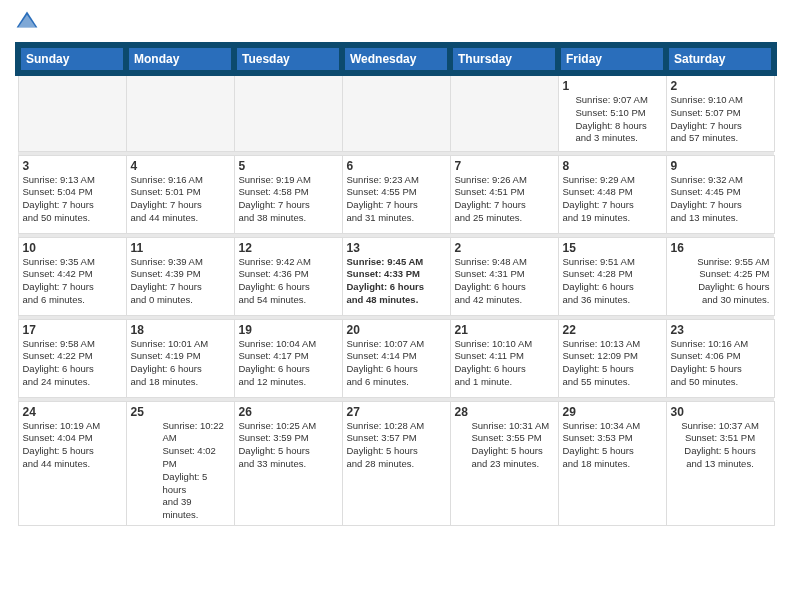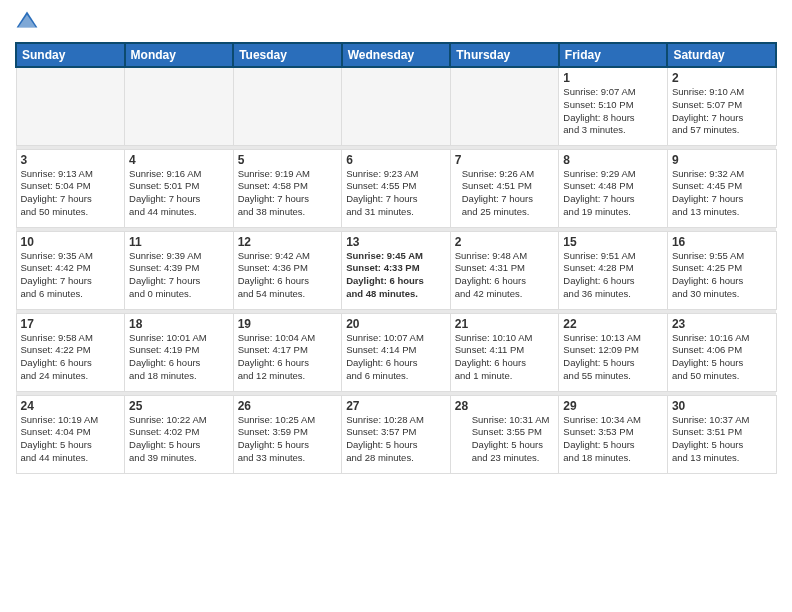--- a/index.html
+++ b/index.html
@@ -62,21 +62,21 @@
       border-collapse: collapse;
       table-layout: fixed;
     }
     .calendar th {
       background: #2a6ebb;
       color: #fff;
       font-size: 12px;
       font-weight: bold;
       padding: 4px 5px;
       text-align: left;
-      border: 2px solid #0c4a6e;
+      border: 6px solid #0c4a6e;
     }
     .calendar td {
       vertical-align: top;
       border: 1px solid #ddd;
       padding: 3px 4px;
       height: 78px;
       background: #fff;
       font-size: 10px;
       color: #333;
     }
@@ -136,21 +136,21 @@
     </thead>
     <tbody id="calendar-body">
     <tr>
           <td class="empty"></td>
           <td class="empty"></td>
           <td class="empty"></td>
           <td class="empty"></td>
           <td class="empty"></td>
           <td>
             <span class="day-num">1</span>
-            <div class="day-info" style="white-space: pre-line;">Sunrise: 9:07 AM
+            <div class="day-info" style="white-space: pre-line; margin-left: 13px;">Sunrise: 9:07 AM
 Sunset: 5:10 PM
 Daylight: 8 hours
 and 3 minutes.</div>
           </td>
           <td>
             <span class="day-num">2</span>
             <div class="day-info" style="white-space: pre-line;">Sunrise: 9:10 AM
 Sunset: 5:07 PM
 Daylight: 7 hours
 and 57 minutes.</div>
@@ -189,21 +189,21 @@
           </td>
           <td>
             <span class="day-num">6</span>
             <div class="day-info" style="white-space: pre-line;">Sunrise: 9:23 AM
 Sunset: 4:55 PM
 Daylight: 7 hours
 and 31 minutes.</div>
           </td>
           <td>
             <span class="day-num">7</span>
-            <div class="day-info" style="white-space: pre-line; margin-left: 7px;">Sunrise: 9:26 AM
+            <div class="day-info" style="white-space: pre-line;">Sunrise: 9:26 AM
 Sunset: 4:51 PM
 Daylight: 7 hours
 and 25 minutes.</div>
           </td>
           <td>
             <span class="day-num">8</span>
             <div class="day-info" style="white-space: pre-line;">Sunrise: 9:29 AM
 Sunset: 4:48 PM
 Daylight: 7 hours
 and 19 minutes.</div>
@@ -263,21 +263,21 @@
           </td>
           <td>
             <span class="day-num">15</span>
             <div class="day-info" style="white-space: pre-line;">Sunrise: 9:51 AM
 Sunset: 4:28 PM
 Daylight: 6 hours
 and 36 minutes.</div>
           </td>
           <td>
             <span class="day-num">16</span>
-            <div class="day-info" style="white-space: pre-line;">Sunrise: 9:55 AM
+            <div class="day-info" style="white-space: pre-line; text-align: right;">Sunrise: 9:55 AM
 Sunset: 4:25 PM
 Daylight: 6 hours
 and 30 minutes.</div>
           </td>
         </tr>
         <tr class="row-separator">
           <td></td>
           <td></td>
           <td></td>
           <td></td>
@@ -348,21 +348,21 @@
         <tr>
           <td>
             <span class="day-num">24</span>
             <div class="day-info" style="white-space: pre-line;">Sunrise: 10:19 AM
 Sunset: 4:04 PM
 Daylight: 5 hours
 and 44 minutes.</div>
           </td>
           <td>
             <span class="day-num">25</span>
-            <div class="day-info" style="white-space: pre-line;">Sunrise: 10:22 AM
+            <div class="day-info" style="white-space: pre-line; margin-left: 32px;">Sunrise: 10:22 AM
 Sunset: 4:02 PM
 Daylight: 5 hours
 and 39 minutes.</div>
           </td>
           <td>
             <span class="day-num">26</span>
             <div class="day-info" style="white-space: pre-line;">Sunrise: 10:25 AM
 Sunset: 3:59 PM
 Daylight: 5 hours
 and 33 minutes.</div>
@@ -383,21 +383,21 @@
           </td>
           <td>
             <span class="day-num">29</span>
             <div class="day-info" style="white-space: pre-line;">Sunrise: 10:34 AM
 Sunset: 3:53 PM
 Daylight: 5 hours
 and 18 minutes.</div>
           </td>
           <td>
             <span class="day-num">30</span>
-            <div class="day-info" style="white-space: pre-line;">Sunrise: 10:37 AM
+            <div class="day-info" style="white-space: pre-line; text-align: center;">Sunrise: 10:37 AM
 Sunset: 3:51 PM
 Daylight: 5 hours
 and 13 minutes.</div>
           </td>
         </tr>
       </tbody>
   </table>
 </div>
 
 </body></html>

